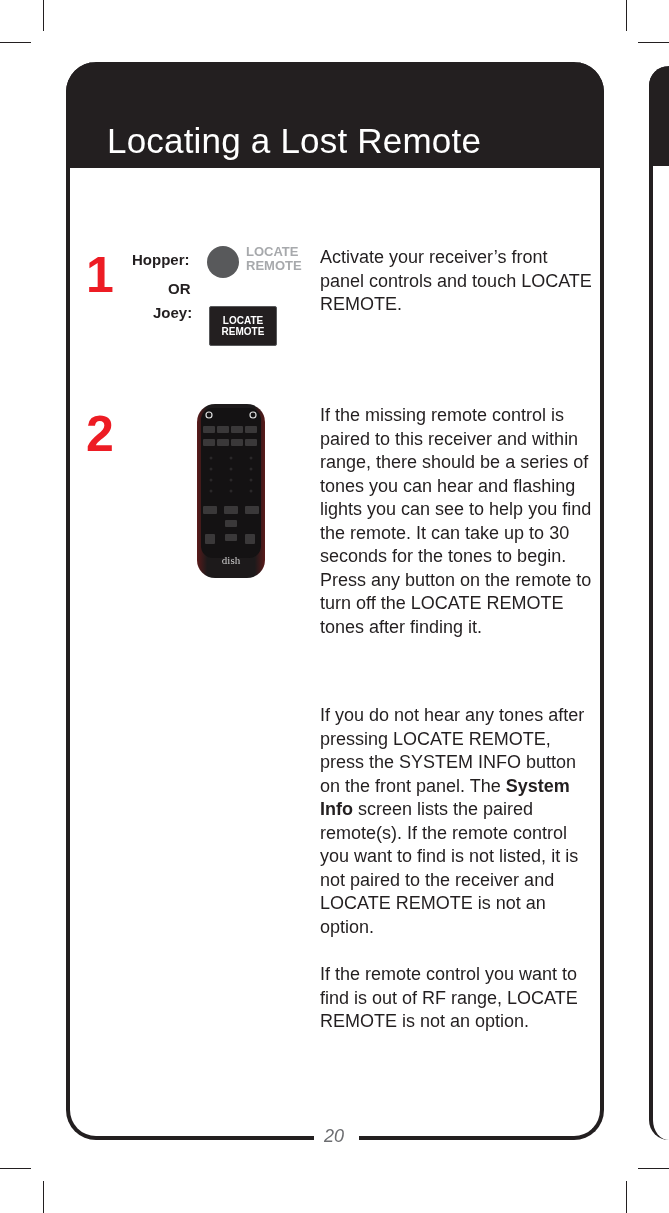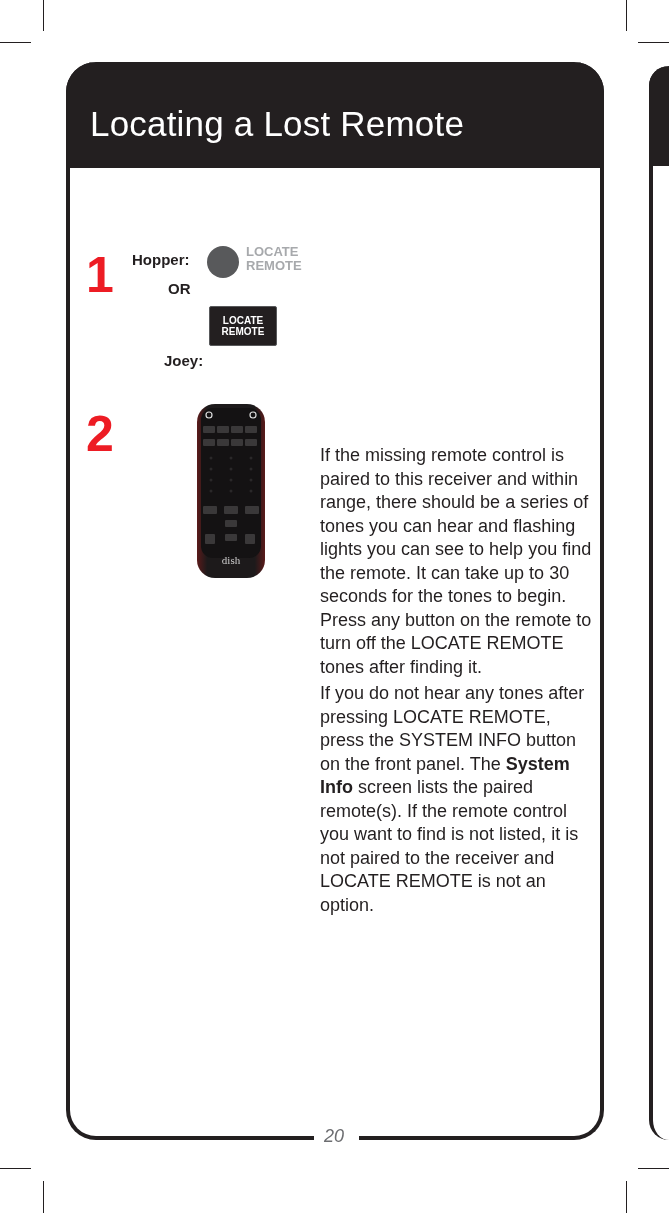--- a/index.html
+++ b/index.html
@@ -13,21 +13,21 @@
   .card {
     position: absolute; left: 66px; top: 62px; width: 538px; height: 1078px;
     box-sizing: border-box; border: 4px solid #231f20; border-top: none;
     border-radius: 30px; background: #fff;
   }
   .card-header {
     position: absolute; left: -4px; top: 0; width: 538px; height: 106px;
     background: #231f20; border-radius: 30px 30px 0 0;
   }
   .card-title {
-    position: absolute; left: 24px; top: 42px; margin: 0;
+    position: absolute; left: 24px; top: 42px; margin: 17px;
     font-size: 35px; font-weight: normal; color: #ffffff; letter-spacing: 0.2px;
   }
   .intro {
     position: absolute; left: 22px; top: 115px; width: 470px;
     font-size: 18px; line-height: 22px;
   }
   .step-num {
     position: absolute; font-size: 50px; font-weight: bold; color: #ed1c24; line-height: 1;
   }
   .lbl { position: absolute; font-size: 15px; font-weight: bold; text-align: center; }
@@ -84,32 +84,33 @@
 
 <div class="card">
   <div class="card-header">
     <h1 class="card-title">Locating a Lost Remote</h1>
   </div>
 
 
   <div class="step-num" style="left:16px;top:188px;">1</div>
   <div class="lbl" style="left:62px;top:189px;">Hopper:</div>
   <div class="lbl" style="left:98px;top:218px;">OR</div>
-  <div class="lbl" style="left:94px;top:242px;margin-top:48px;">Joey:</div>
+  <div class="lbl" style="left:83px;top:242px;">Joey:</div>
 
   <div class="hopper-btn"></div>
   <div class="hopper-label">
     <div>LOCATE</div>
     <div>REMOTE</div>
   </div>
   <div class="joey-btn">
     <div>LOCATE</div>
     <div>REMOTE</div>
   </div>
 
+  <div class="desc" style="top:184px;">Activate your receiver’s front panel controls and touch LOCATE REMOTE.</div>
 
   <div class="step-num" style="left:16px;top:347px;">2</div>
 
   <svg class="remote" viewBox="0 0 72 178">
     <defs>
       <linearGradient id="rg" x1="0" x2="1">
         <stop offset="0" stop-color="#5a1a1a"></stop>
         <stop offset="0.15" stop-color="#1d1a1b"></stop>
         <stop offset="0.85" stop-color="#1d1a1b"></stop>
         <stop offset="1" stop-color="#5a1a1a"></stop>
@@ -148,20 +149,21 @@
       <circle cx="16" cy="78" r="1.5"></circle>
         <circle cx="36" cy="78" r="1.5"></circle>
         <circle cx="56" cy="78" r="1.5"></circle>
       <circle cx="16" cy="89" r="1.5"></circle>
         <circle cx="36" cy="89" r="1.5"></circle>
         <circle cx="56" cy="89" r="1.5"></circle>
     </g>
     <text x="36" y="162" font-size="11" fill="#cccccc" text-anchor="middle" font-family="Liberation Serif, serif">dish</text>
   </svg>
 
-  <div class="desc" style="top:342px;margin-top:40px;">If the missing remote control is paired to this receiver and within range, there should be a series of tones you can hear and flashing lights you can see to help you find the remote. It can take up to 30 seconds for the tones to begin. Press any button on the remote to turn off the LOCATE REMOTE tones after finding it.</div>
-  <div class="desc" style="top:620px;">
+  <div class="desc" style="top:342px;">If the missing remote control is paired to this receiver and within range, there should be a series of tones you can hear and flashing lights you can see to help you find the remote. It can take up to 30 seconds for the tones to begin. Press any button on the remote to turn off the LOCATE REMOTE tones after finding it.</div>
+  <div class="desc" style="top:642px;">
     <span>If you do not hear any tones after pressing LOCATE REMOTE, press the SYSTEM INFO button on the front panel. The </span><b>System Info</b><span> screen lists the paired remote(s). If the remote control you want to find is not listed, it is not paired to the receiver and LOCATE REMOTE is not an option.</span>
   </div>
+  <div class="desc" style="top:901px;">If the remote control you want to find is out of RF range, LOCATE REMOTE is not an option.</div>
 
   <div class="footer-gap"></div>
   <div class="page-num">20</div>
 </div>
 
 </body></html>

